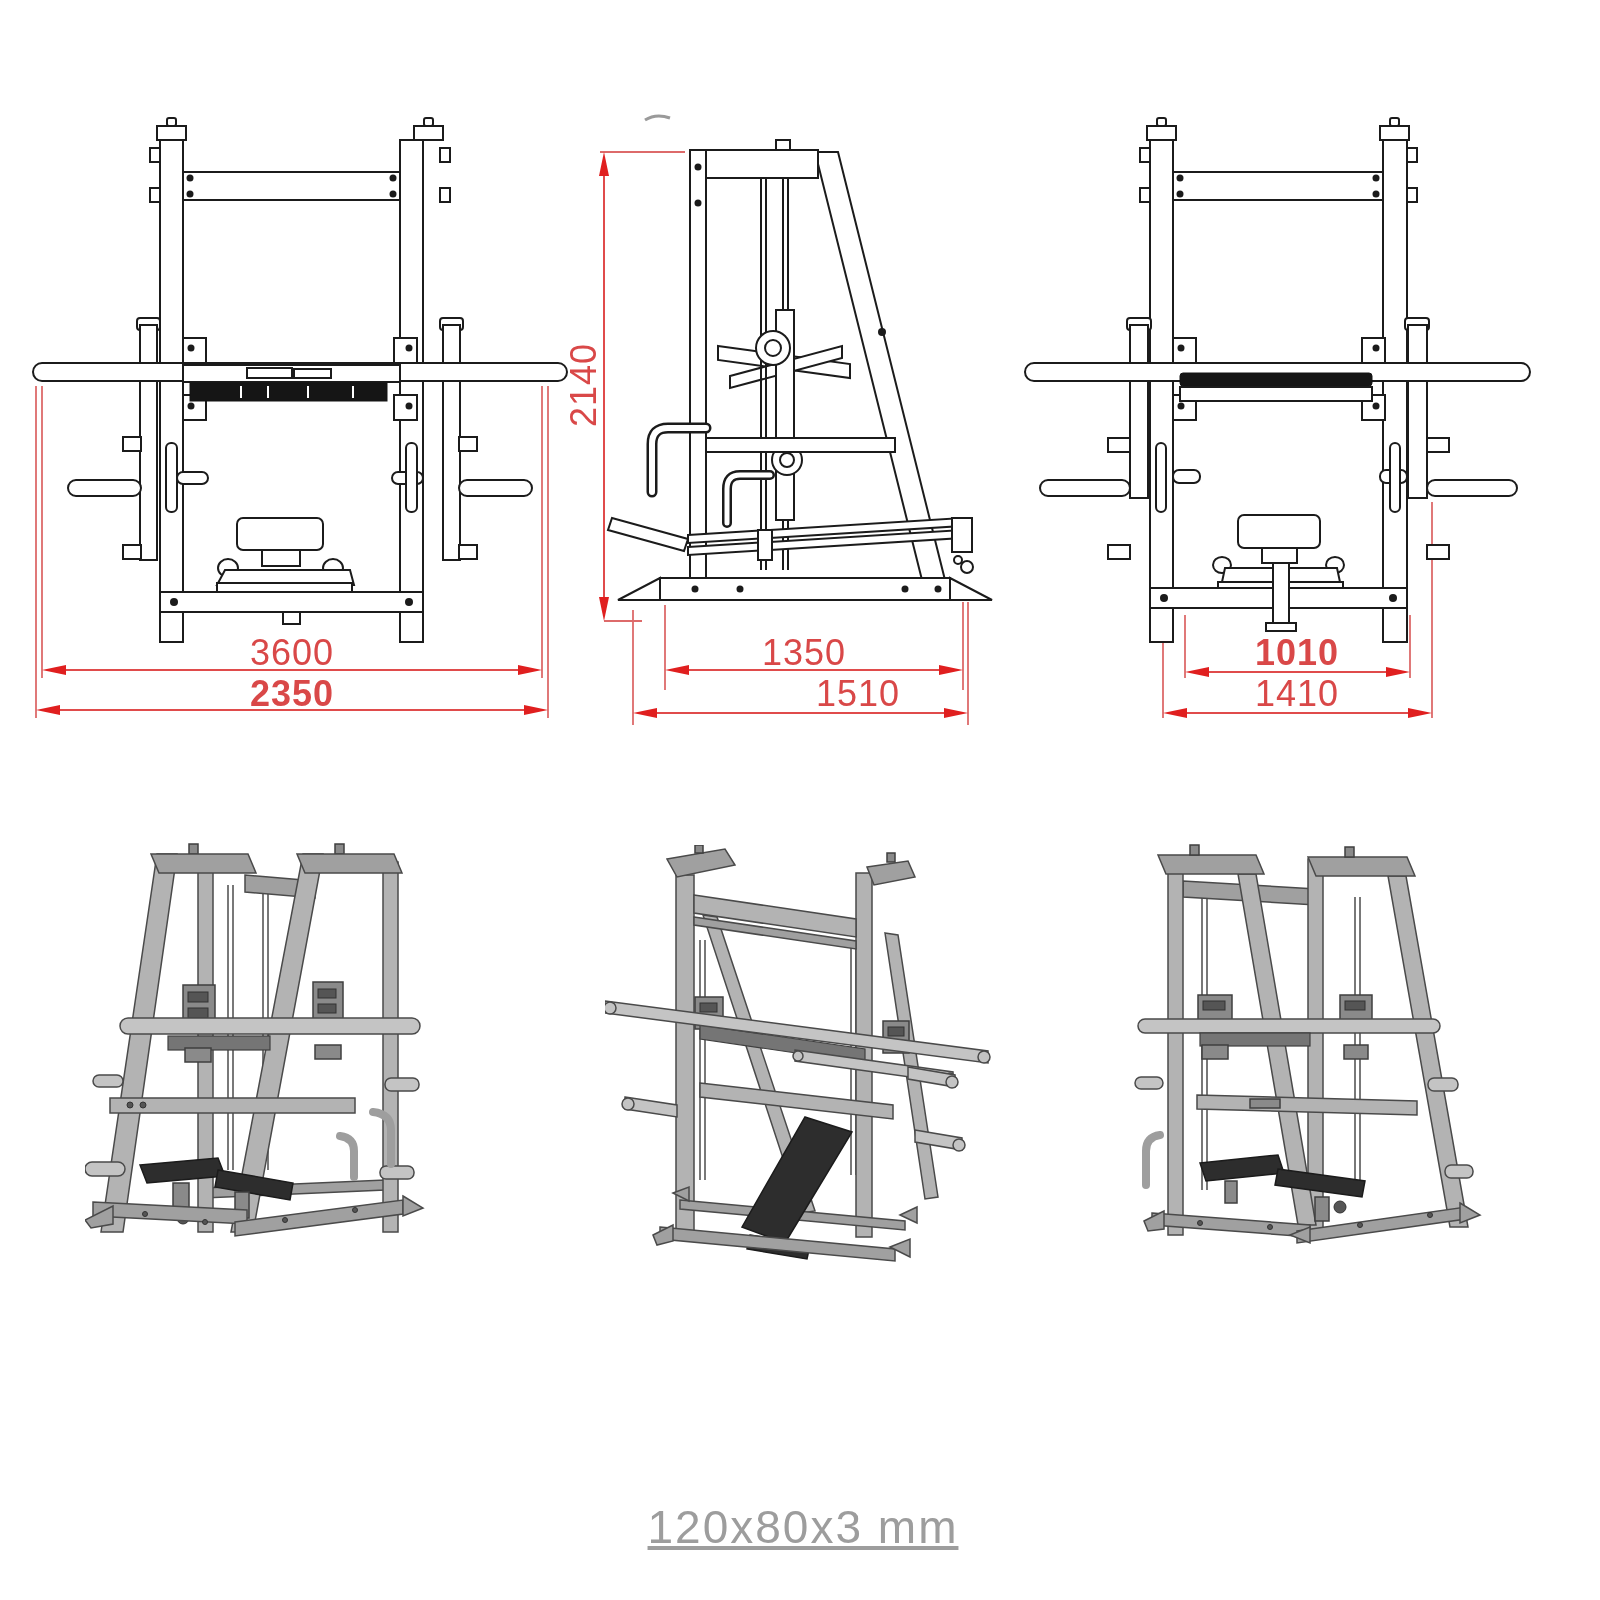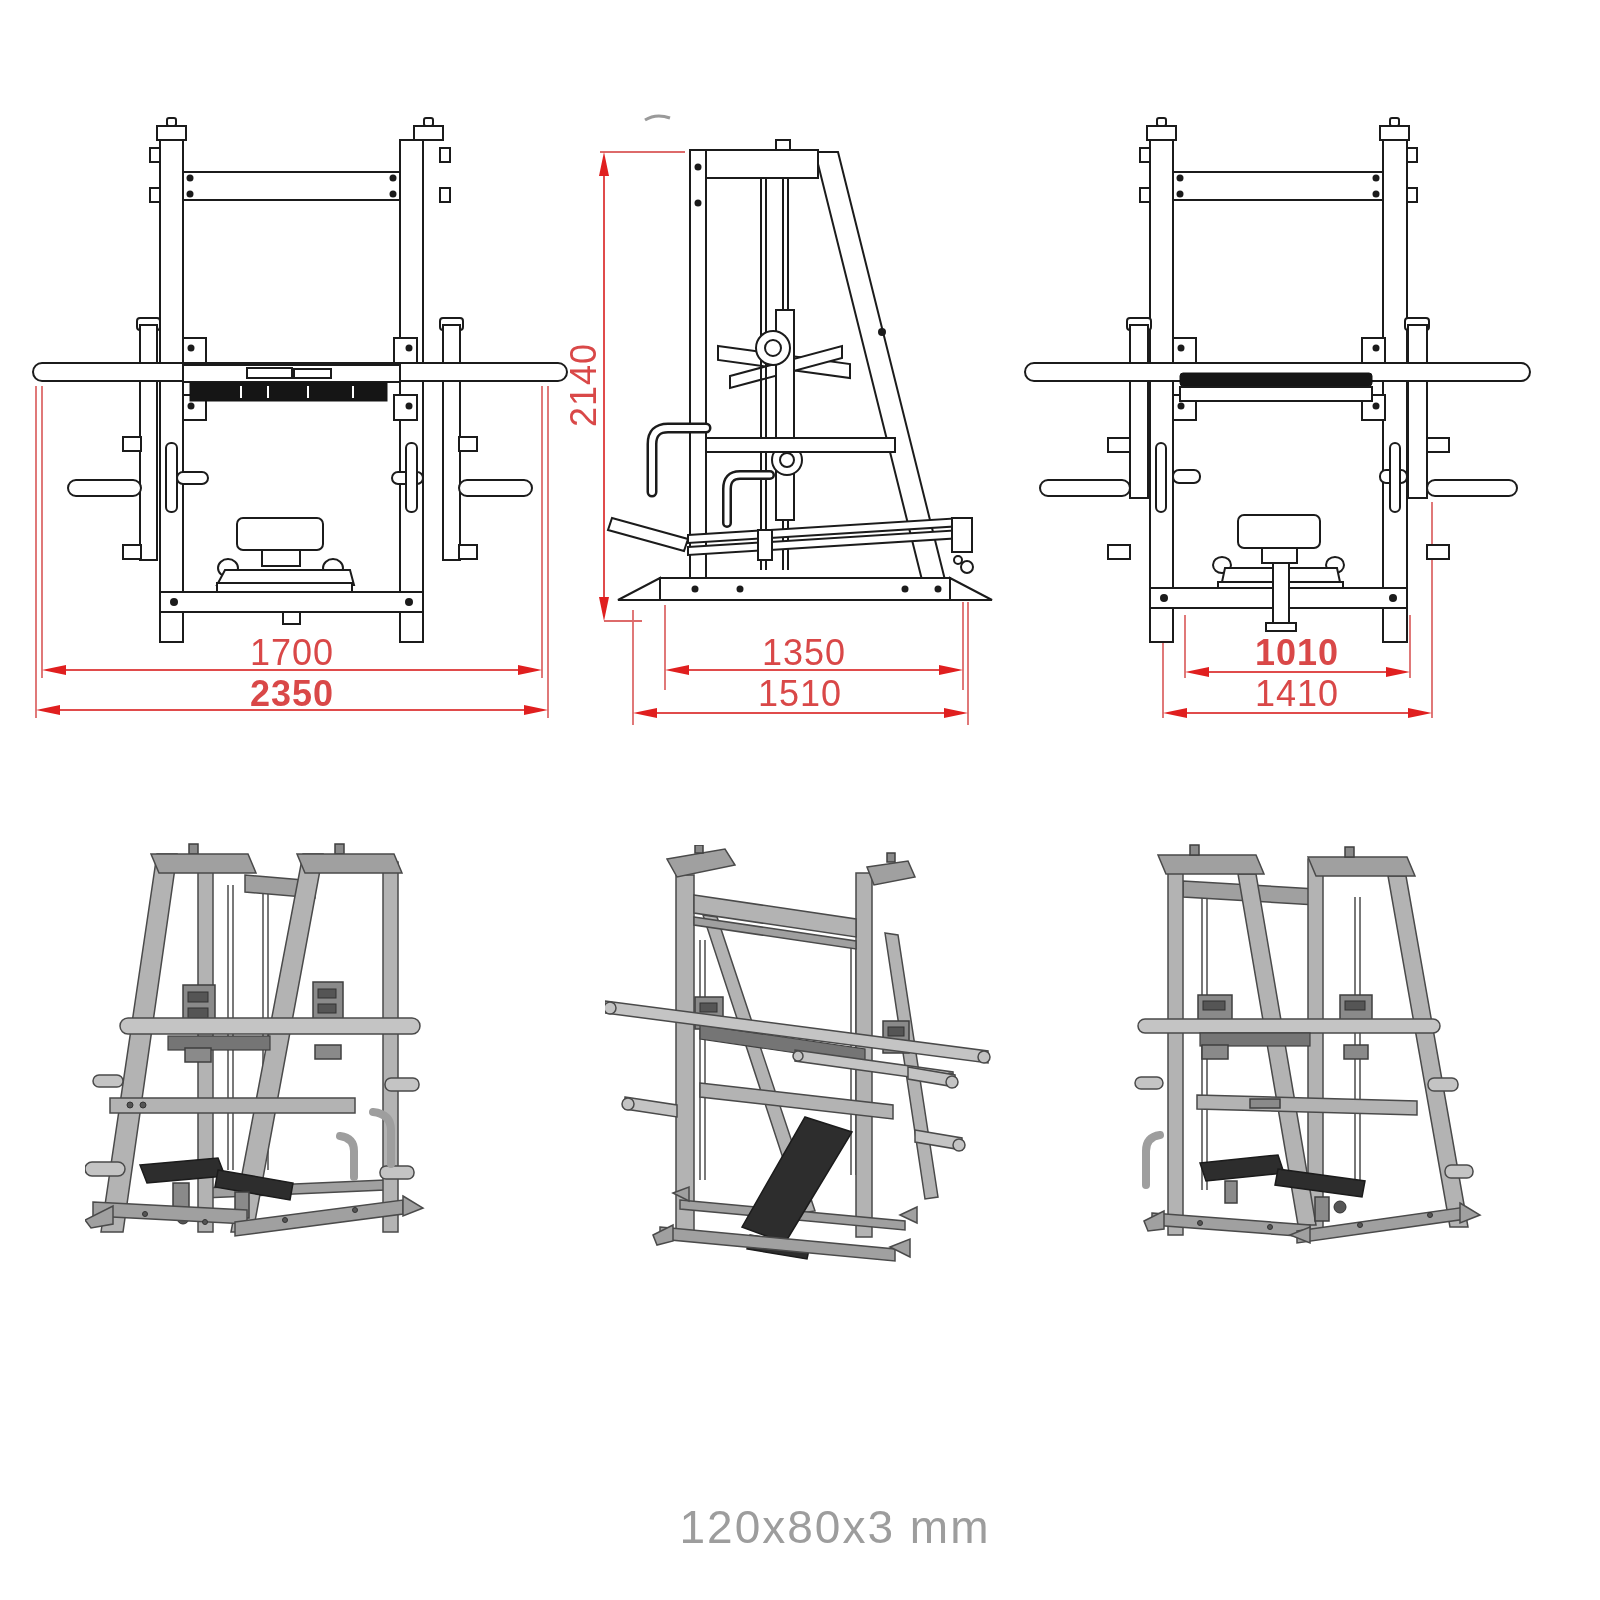--- a/index.html
+++ b/index.html
@@ -9,22 +9,22 @@
   }
   .sheet{position:absolute;inset:0;}
   .view{position:absolute;}
   .view svg{display:block;width:100%;height:100%;}
   .dim-label{
     position:absolute;color:#d94848;font-size:36px;line-height:38px;
     text-align:center;letter-spacing:1px;white-space:nowrap;
   }
   .dim-label.vertical{transform:rotate(-90deg);transform-origin:center center;}
   .caption{
-    position:absolute;left:585px;top:1500px;width:500px;text-align:center;
-    color:#9d9d9d;font-size:46px;letter-spacing:2px;font-weight:400;
+    position:absolute;left:553px;top:1500px;width:500px;text-align:center;
+    color:#9d9d9d;font-size:46px;letter-spacing:2px;font-weight:400;text-decoration:underline;
   }
   
   .ln{fill:none;stroke:#1b1b1b;stroke-width:2;}
   .fw{fill:#ffffff;stroke:#1b1b1b;stroke-width:2;}
   .blk{fill:#151515;stroke:#151515;}
   .dot{fill:#1b1b1b;}
   .red{stroke:#dd6a6a;stroke-width:1.8;fill:none;}
   .redline{stroke:#e04b4b;stroke-width:2;fill:none;}
   .arrow{fill:#e01f1f;stroke:none;}
   
@@ -414,23 +414,23 @@
       <polygon class="g2" points="14,386 34,376 34,394 18,396"></polygon>
       <polygon class="g2" points="330,368 350,380 330,388"></polygon>
       <polygon class="g2" points="160,400 180,392 180,408"></polygon>
       <circle class="boltd" cx="70" cy="388" r="2.5"></circle>
         <circle class="boltd" cx="140" cy="392" r="2.5"></circle>
       <circle class="boltd" cx="230" cy="390" r="2.5"></circle>
         <circle class="boltd" cx="300" cy="380" r="2.5"></circle>
     </svg>
   </div>
 
-  <div class="dim-label" style="left:192px;top:634px;width:200px;">1700</div>
+  <div class="dim-label" style="left:192px;top:634px;width:200px;">3600</div>
   <div class="dim-label" style="left:192px;top:675px;width:200px;font-weight:bold;">2350</div>
   <div class="dim-label vertical" style="left:514px;top:366px;width:140px;height:38px;">2140</div>
   <div class="dim-label" style="left:704px;top:634px;width:200px;">1350</div>
-  <div class="dim-label" style="left:700px;top:675px;width:200px;">1510</div>
+  <div class="dim-label" style="left:700px;top:675px;width:200px;text-align:right;">1510</div>
   <div class="dim-label" style="left:1197px;top:634px;width:200px;font-weight:bold;">1010</div>
   <div class="dim-label" style="left:1197px;top:675px;width:200px;">1410</div>
 
   <div class="caption">120x80x3 mm</div>
 
 </div>
 
 </body></html>

